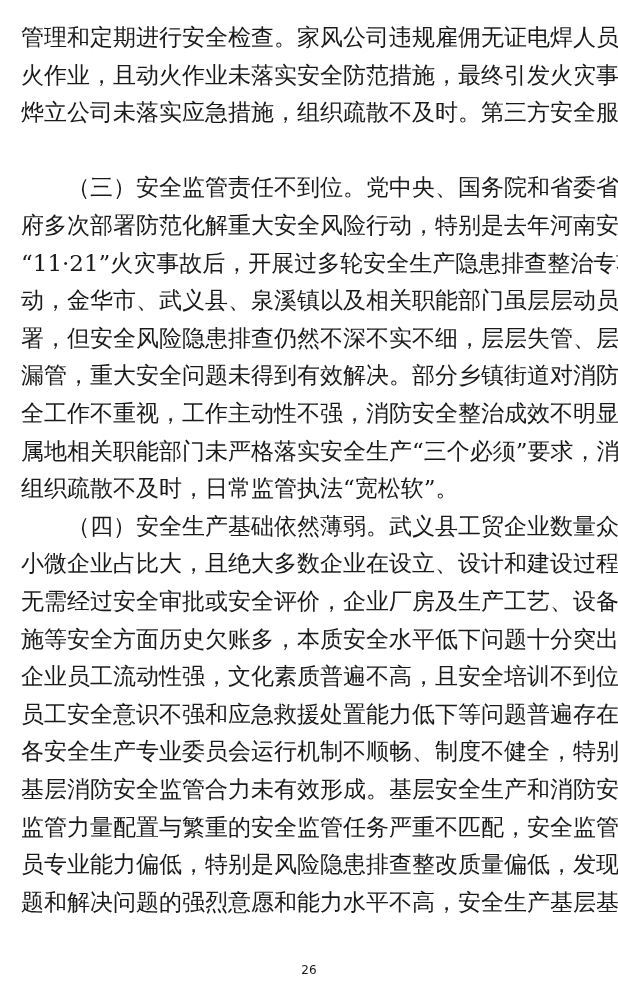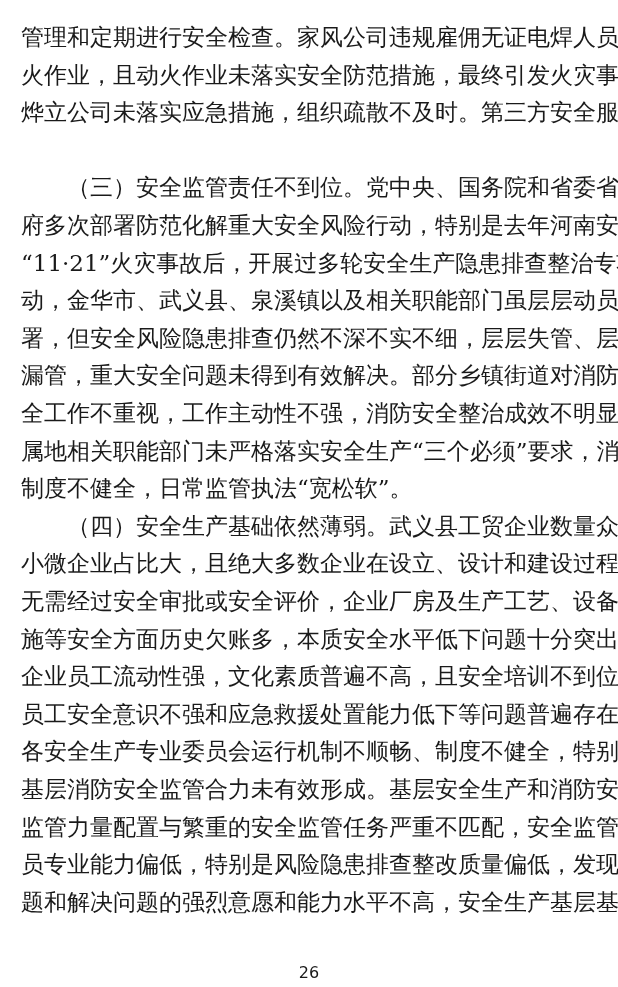--- a/index.html
+++ b/index.html
@@ -37,41 +37,41 @@
   .line.last {
     text-align-last: left;
   }
   .page-number {
     position: absolute;
     left: 0;
     width: 618px;
     top: 963px;
     text-align: center;
     font-family: "DejaVu Sans", "Liberation Sans", sans-serif;
-    font-size: 16px;
+    font-size: 12px;
     color: #1a1a1a;
   }
 </style>
 </head>
 <body>
 
 <div class="page">
   <div class="line" style="top:21px">管理和定期进行安全检查。家风公司违规雇佣无证电焊人员动</div>
   <div class="line" style="top: 58.6px;">火作业，且动火作业未落实安全防范措施，最终引发火灾事故。</div>
   <div class="line" style="top: 96.2px;">烨立公司未落实应急措施，组织疏散不及时。第三方安全服务</div>
 
   <div class="line" style="top: 171.4px;">　　（三）安全监管责任不到位。党中央、国务院和省委省政</div>
   <div class="line" style="top: 209px;">府多次部署防范化解重大安全风险行动，特别是去年河南安阳</div>
   <div class="line" style="top: 246.6px;">“11·21”火灾事故后，开展过多轮安全生产隐患排查整治专项行</div>
   <div class="line" style="top: 284.2px;">动，金华市、武义县、泉溪镇以及相关职能部门虽层层动员部</div>
   <div class="line" style="top: 321.8px;">署，但安全风险隐患排查仍然不深不实不细，层层失管、层层</div>
   <div class="line" style="top: 359.4px;">漏管，重大安全问题未得到有效解决。部分乡镇街道对消防安</div>
   <div class="line" style="top: 397px;">全工作不重视，工作主动性不强，消防安全整治成效不明显。</div>
   <div class="line" style="top: 434.6px;">属地相关职能部门未严格落实安全生产“三个必须”要求，消防</div>
-  <div class="line last" style="top: 472.2px;">制度不健全，日常监管执法“宽松软”。</div>
+  <div class="line last" style="top: 472.2px;">组织疏散不及时，日常监管执法“宽松软”。</div>
 
   <div class="line" style="top: 509.8px;">　　（四）安全生产基础依然薄弱。武义县工贸企业数量众多，</div>
   <div class="line" style="top: 547.4px;">小微企业占比大，且绝大多数企业在设立、设计和建设过程中</div>
   <div class="line" style="top: 585px;">无需经过安全审批或安全评价，企业厂房及生产工艺、设备设</div>
   <div class="line" style="top: 622.6px;">施等安全方面历史欠账多，本质安全水平低下问题十分突出。</div>
   <div class="line" style="top: 660.2px;">企业员工流动性强，文化素质普遍不高，且安全培训不到位，</div>
   <div class="line" style="top: 697.8px;">员工安全意识不强和应急救援处置能力低下等问题普遍存在。</div>
   <div class="line" style="top: 735.4px;">各安全生产专业委员会运行机制不顺畅、制度不健全，特别是</div>
   <div class="line" style="top: 773px;">基层消防安全监管合力未有效形成。基层安全生产和消防安全</div>
   <div class="line" style="top: 810.6px;">监管力量配置与繁重的安全监管任务严重不匹配，安全监管人</div>

